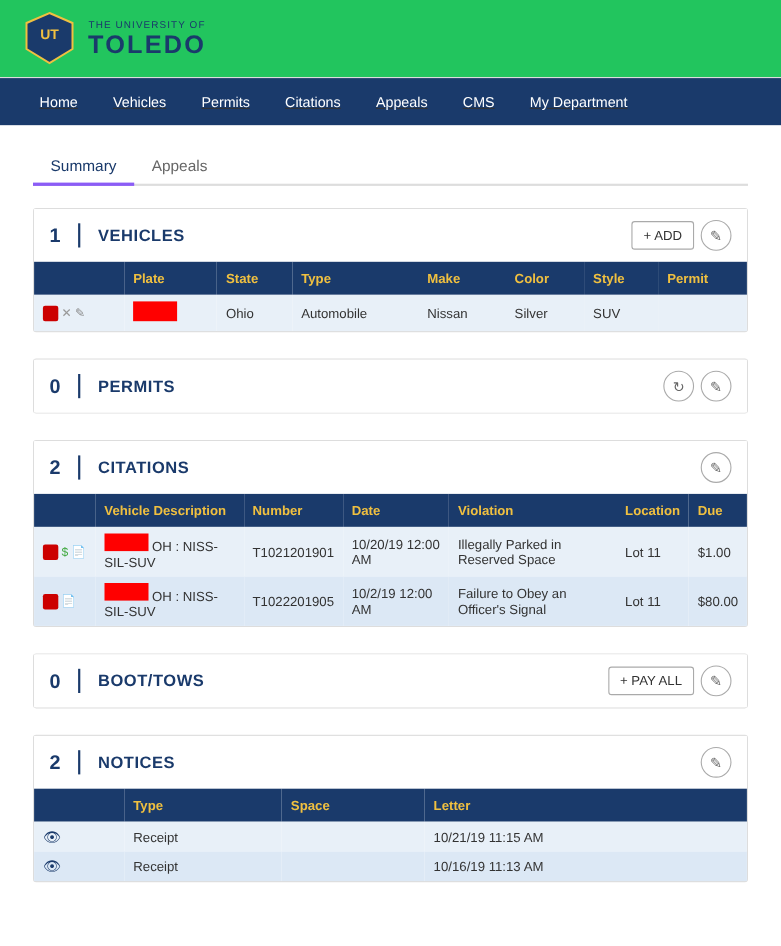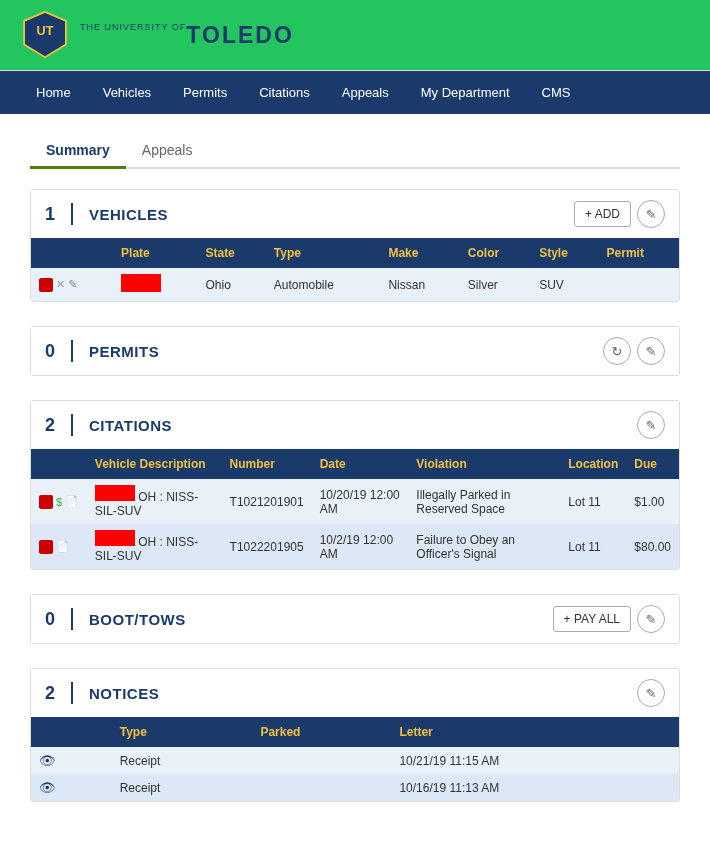--- a/index.html
+++ b/index.html
@@ -1,35 +1,35 @@
 <!DOCTYPE html>
 <html><head>
   <meta charset="utf-8">
   <style>
     * { box-sizing: border-box; margin: 0; padding: 0; }
     body { font-family: Arial, sans-serif; font-size: 13px; background: #f5f5f5; color: #333; width: 710px; }
 
     
     .header { background: #22c55e; padding: 10px 20px; display: flex; align-items: center; border-bottom: 1px solid #ddd; }
     .logo-shield { width: 50px; height: 50px; margin-right: 10px; }
-    .logo-text { display: flex; flex-direction: row; }
+    .logo-text { display: flex; flex-direction: column; align-items: center; }
     .logo-univ { font-size: 9px; color: #1a3a6b; letter-spacing: 1px; text-transform: uppercase; }
     .logo-name { font-size: 23px; font-weight: bold; color: #1a3a6b; letter-spacing: 2px; }
 
     
-    nav { background: #1a3a6b; padding: 0 20px; display: flex; align-items: flex-end; }
+    nav { background: #1a3a6b; padding: 0 20px; display: flex; align-items: flex-end; text-decoration: underline; }
     nav a { color: #fff; text-decoration: none; padding: 14px 16px; font-size: 13px; display: inline-block; }
 
     
     .content { background: #fff; margin: 0; padding: 20px 30px; min-height: 760px; }
 
     
     .tabs { display: flex; border-bottom: 2px solid #ddd; margin-bottom: 20px; }
     .tab { padding: 8px 16px; cursor: pointer; font-size: 14px; color: #666; text-decoration: none; }
-    .tab.active { color: #1a3a6b; font-weight: bold; border-bottom: 3px solid #4d7c0f; margin-bottom: -2px; }
+    .tab.active { color: #1a3a6b; font-weight: normal; border-bottom: 3px solid #8b5cf6; margin-bottom: -2px; }
 
     
     .section { margin-bottom: 24px; background: #fff; border: 1px solid #ddd; border-radius: 3px; }
     .section-header { display: flex; align-items: center; justify-content: space-between; padding: 10px 14px; background: #fff; }
     .section-title { display: flex; align-items: center; gap: 10px; }
     .section-count { font-size: 18px; font-weight: bold; color: #1a3a6b; }
     .section-divider { width: 2px; height: 22px; background: #1a3a6b; margin: 0 6px; }
     .section-name { font-size: 15px; font-weight: bold; color: #1a3a6b; letter-spacing: 0.5px; }
     .section-actions { display: flex; gap: 6px; align-items: center; }
 
@@ -73,22 +73,22 @@
     <span class="logo-name">TOLEDO</span>
   </div>
 </div>
 
 <nav>
   <a href="#">Home</a>
   <a href="#">Vehicles</a>
   <a href="#">Permits</a>
   <a href="#">Citations</a>
   <a href="#">Appeals</a>
+  <a href="#">CMS</a>
   <a href="#">My Department</a>
-  <a href="#">CMS</a>
 </nav>
 
 <div class="content">
 
   <div class="tabs">
     <a class="tab active" href="#">Summary</a>
     <a class="tab" href="#">Appeals</a>
   </div>
 
   <div class="section">
@@ -237,21 +237,21 @@
       </div>
       <div class="section-actions">
         <button class="btn-icon">✎</button>
       </div>
     </div>
     <table>
       <thead>
         <tr class="notices-header-row">
           <th></th>
           <th>Type</th>
-          <th>Parked</th>
+          <th>Space</th>
           <th>Letter</th>
         </tr>
       </thead>
       <tbody>
         <tr>
           <td>
             <span class="icon-eye">👁</span>
           </td>
           <td>Receipt</td>
           <td></td>

